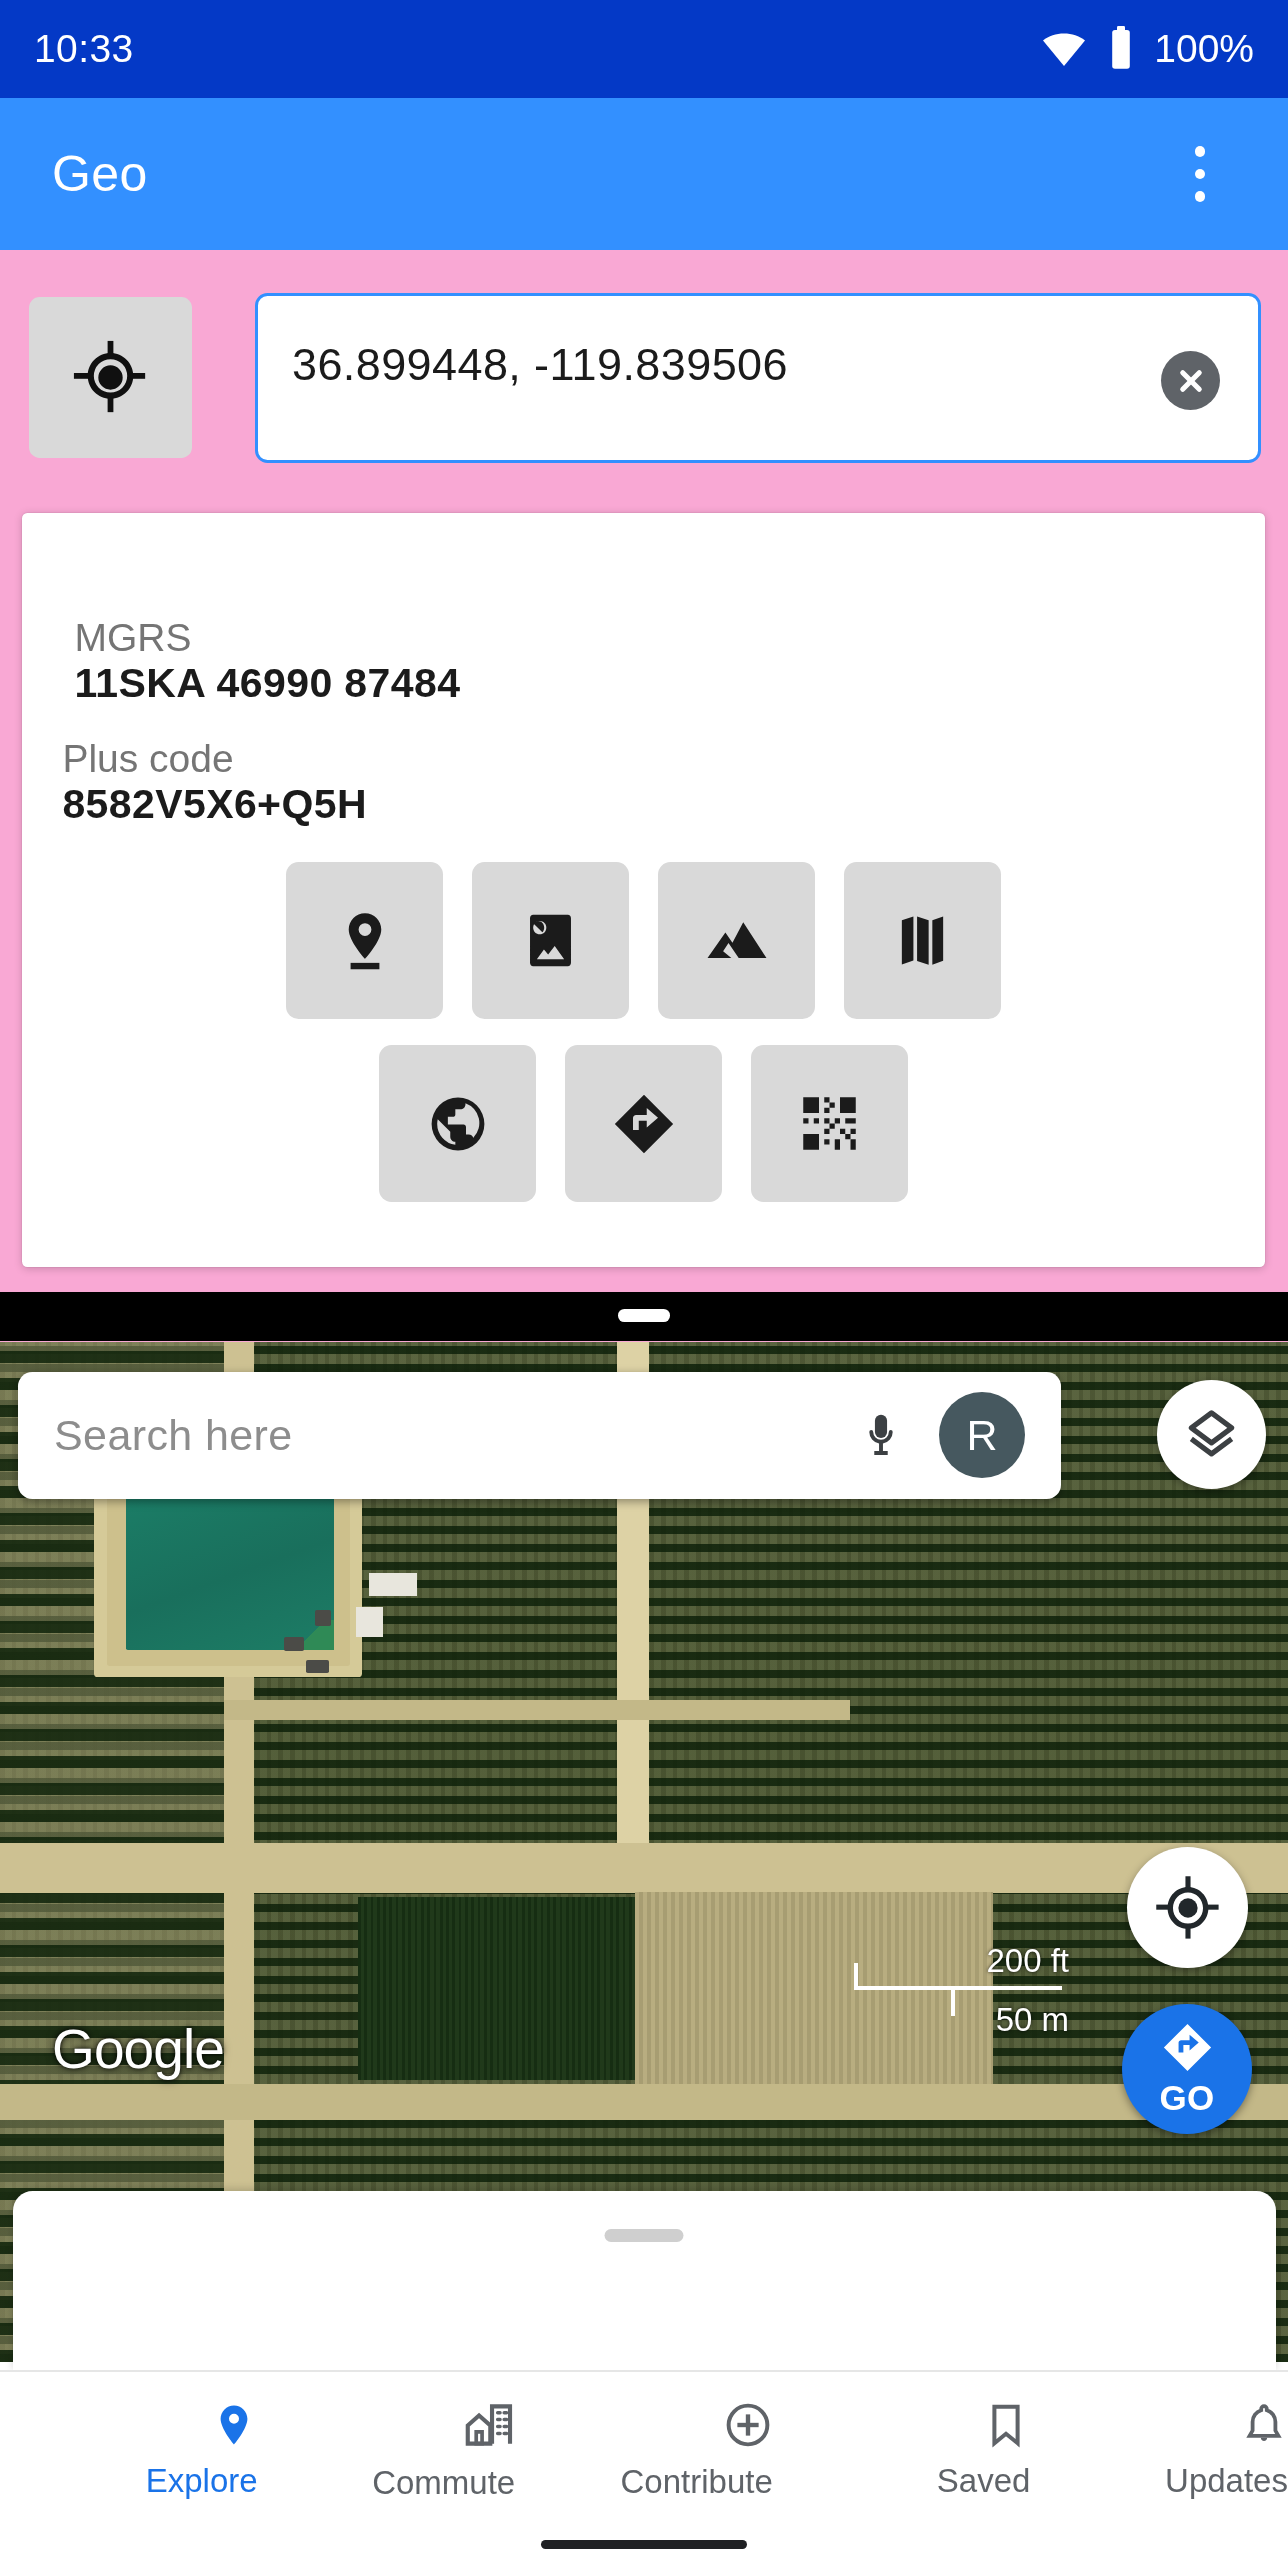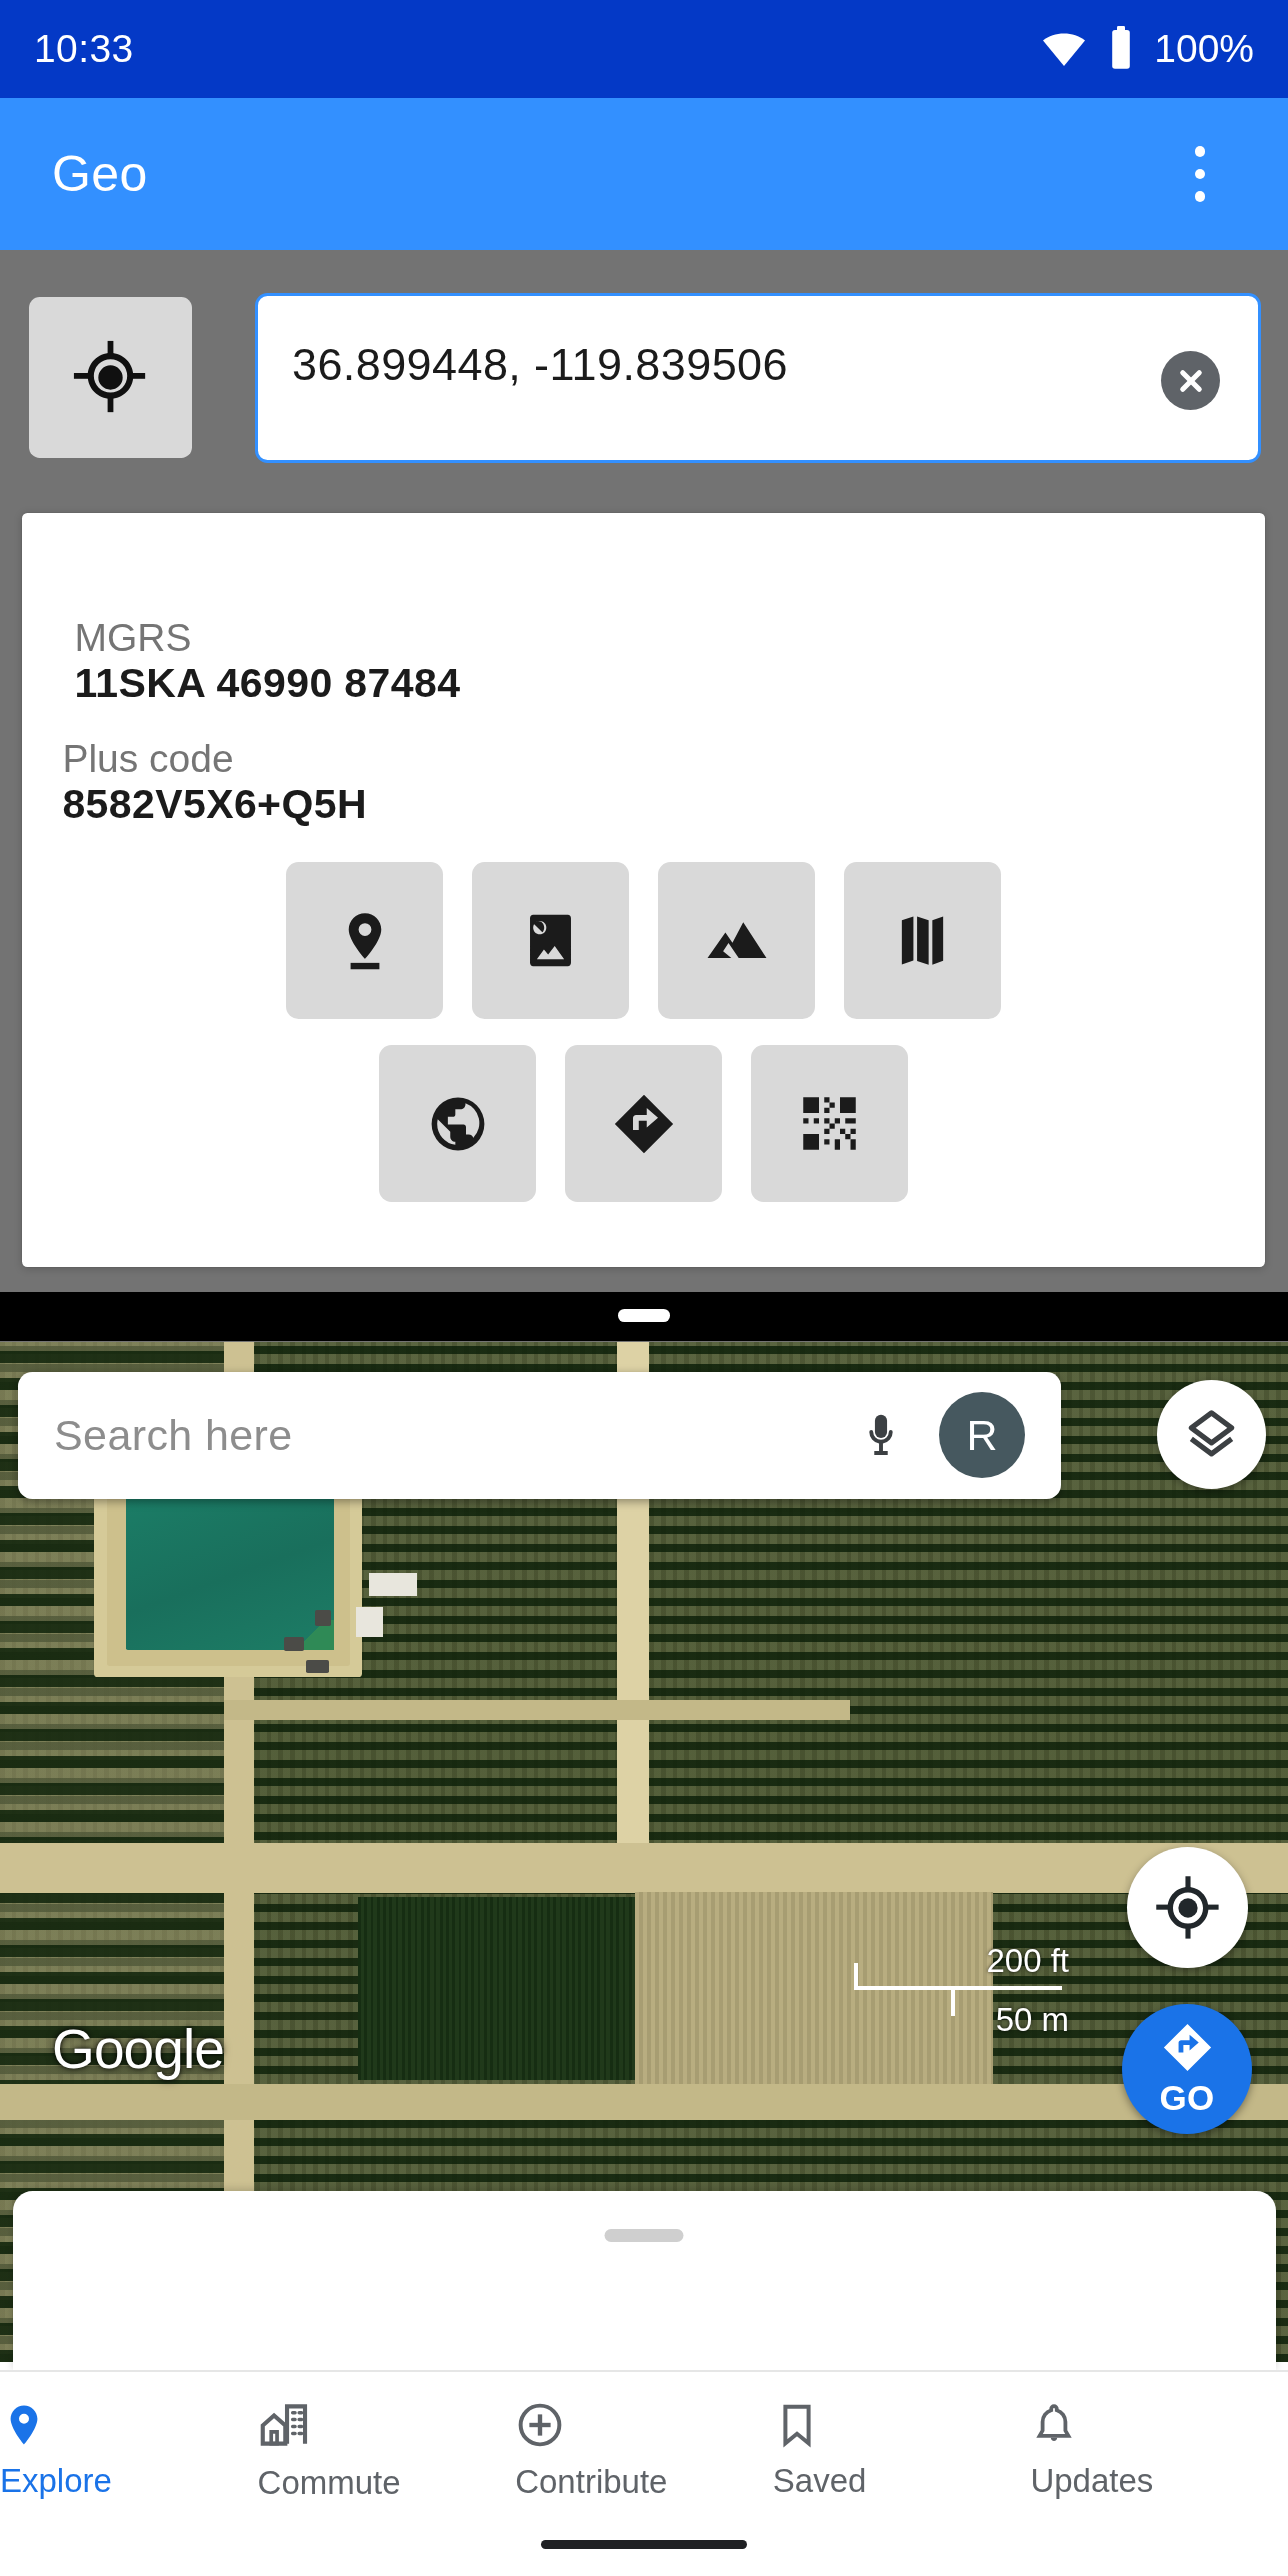--- a/index.html
+++ b/index.html
@@ -2,21 +2,21 @@
 <html style="font-size:14.3px"><head>
 <meta charset="utf-8">
 <style>
   * { box-sizing: border-box; margin: 0; padding: 0; }
   html, body {
     width: 1288px; height: 2576px;
     font-family: "Liberation Sans", sans-serif;
     background: #ffffff;
     overflow: hidden;
   }
-  .screen { position: relative; width: 1288px; height: 2092px; background:#737373; }
+  .screen { position: relative; width: 1288px; height: 2092px; background:#f9a8d4; }
 
   
   .statusbar {
     position: absolute; top:0; left:0; width:1288px; height:98px;
     background:#0439c6; display:flex; align-items:center;
     padding: 0 34px; color:#fff;
   }
   .status-time { font-size:39px; letter-spacing:0.4px; }
   .status-right { margin-left:auto; display:flex; align-items:center; gap:18px; }
   .status-battery-text { font-size:39px; }
@@ -225,21 +225,21 @@
     color:#b0b0b0; font-size:50px; letter-spacing:0.4px;
   }
 
   
   .bottom-nav {
     position:absolute; left:0; top:2370px; width:1288px; height:159px;
     background:#fff; border-top:2.7px solid #e6e6e6;
     display:flex; align-items:center;
   }
   .nav-item {
-    flex:1; display:flex; flex-direction:column; align-items:flex-start; gap:12.5px;
+    flex:1; display:flex; flex-direction:column; align-items:flex-end; gap:12.5px;
   }
   .nav-label { font-size:33px; color:#5f6368; }
   .nav-item.active .nav-label { color:#1a73e8; }
 
   .gesture-bar {
     position:absolute; left:50%; transform:translateX(-50%); top:2540px;
     width:206px; height:9px; border-radius:5.4px; background:#202124;
   }
 </style>
 </head>

